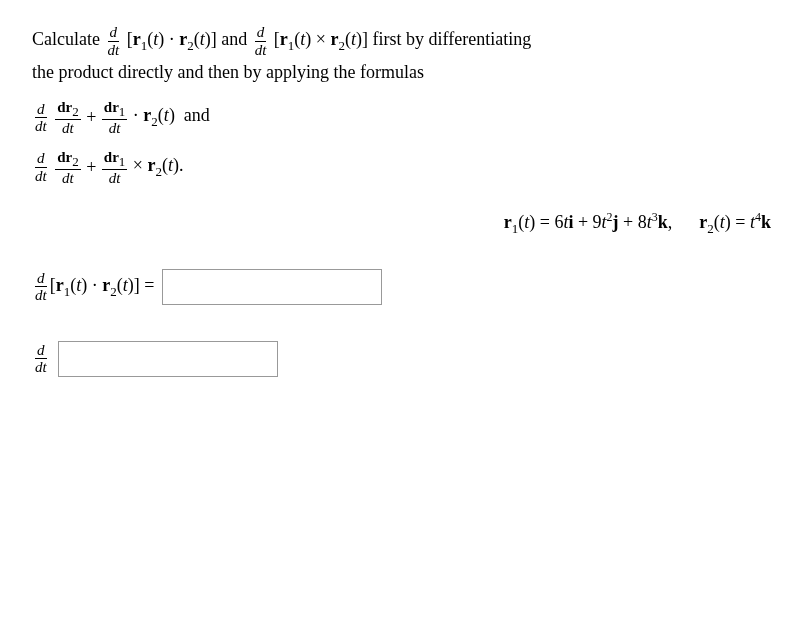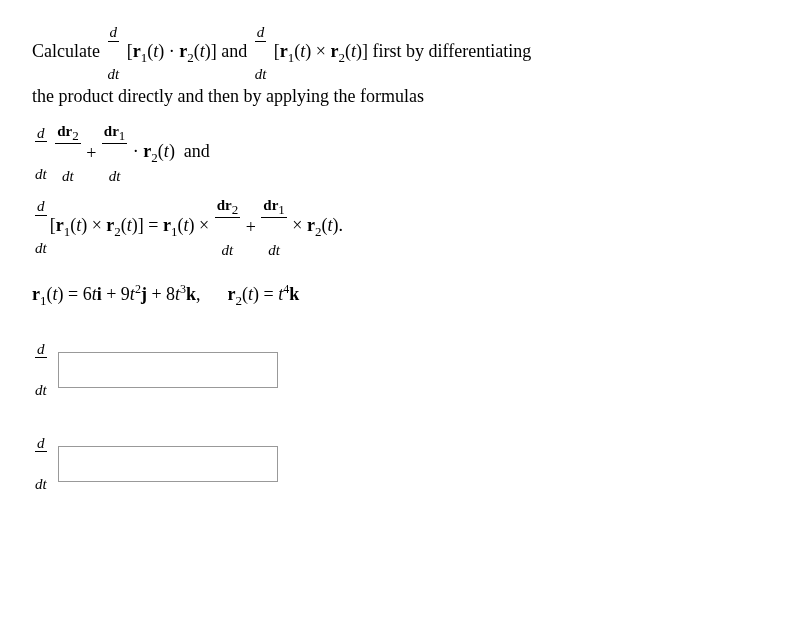--- a/index.html
+++ b/index.html
@@ -18,21 +18,21 @@
       padding: 24px 32px;
     }
 
     .problem-text {
       font-size: 18px;
       line-height: 1.6;
       margin-bottom: 12px;
     }
 
     .given-functions {
-      text-align: left;
+      text-align: right;
       margin: 24px 0 32px 0;
       font-size: 18px;
     }
 
     .answer-section {
       margin-top: 24px;
     }
 
     .answer-line {
       display: flex;
@@ -60,21 +60,20 @@
       border-bottom: 1.5px solid #000;
       padding: 0 2px;
       font-size: 15px;
       line-height: 1.1;
     }
 
     .inline-frac .den {
       padding: 0 2px;
       font-size: 15px;
       line-height: 1.1;
-      margin-top: 24px;
     }
 
     .formula-area {
       margin: 10px 0 10px 0;
     }
 
     sup {
       font-size: 12px;
     }
 
@@ -131,21 +130,20 @@
       <span>· <strong>r</strong><sub>2</sub>(<em>t</em>)&nbsp; and</span>
     </div>
   </div>
 
   <div class="formula-area">
     <div class="equation-row">
       <span class="inline-frac">
         <span class="num"><em>d</em></span>
         <span class="den"><em>dt</em></span>
       </span>
-      <span>[<strong>r</strong><sub>1</sub>(<em>t</em>) × <strong>r</strong><sub>2</sub>(<em>t</em>)] = <strong>r</strong><sub>1</sub>(<em>t</em>) ×</span>
       &nbsp;
       <span class="inline-frac">
         <span class="num"><strong>d</strong><strong>r</strong><sub>2</sub></span>
         <span class="den"><em>dt</em></span>
       </span>
       &nbsp;<span>+</span>&nbsp;
       <span class="inline-frac">
         <span class="num"><strong>d</strong><strong>r</strong><sub>1</sub></span>
         <span class="den"><em>dt</em></span>
       </span>
@@ -165,20 +163,23 @@
   </div>
 </div>
 
 <div class="answer-section">
 
   <div class="answer-line">
     <span class="inline-frac">
       <span class="num"><em>d</em></span>
       <span class="den"><em>dt</em></span>
     </span>
+    <span>
+      [<strong>r</strong><sub>1</sub>(<em>t</em>) · <strong>r</strong><sub>2</sub>(<em>t</em>)] =
+    </span>
     <input type="text" class="answer-box" placeholder="" style="">
   </div>
 
   <div class="answer-line" style="margin-top: 16px;">
     <span class="inline-frac">
       <span class="num"><em>d</em></span>
       <span class="den"><em>dt</em></span>
     </span>
     <input type="text" class="answer-box" placeholder="" style="">
   </div>

